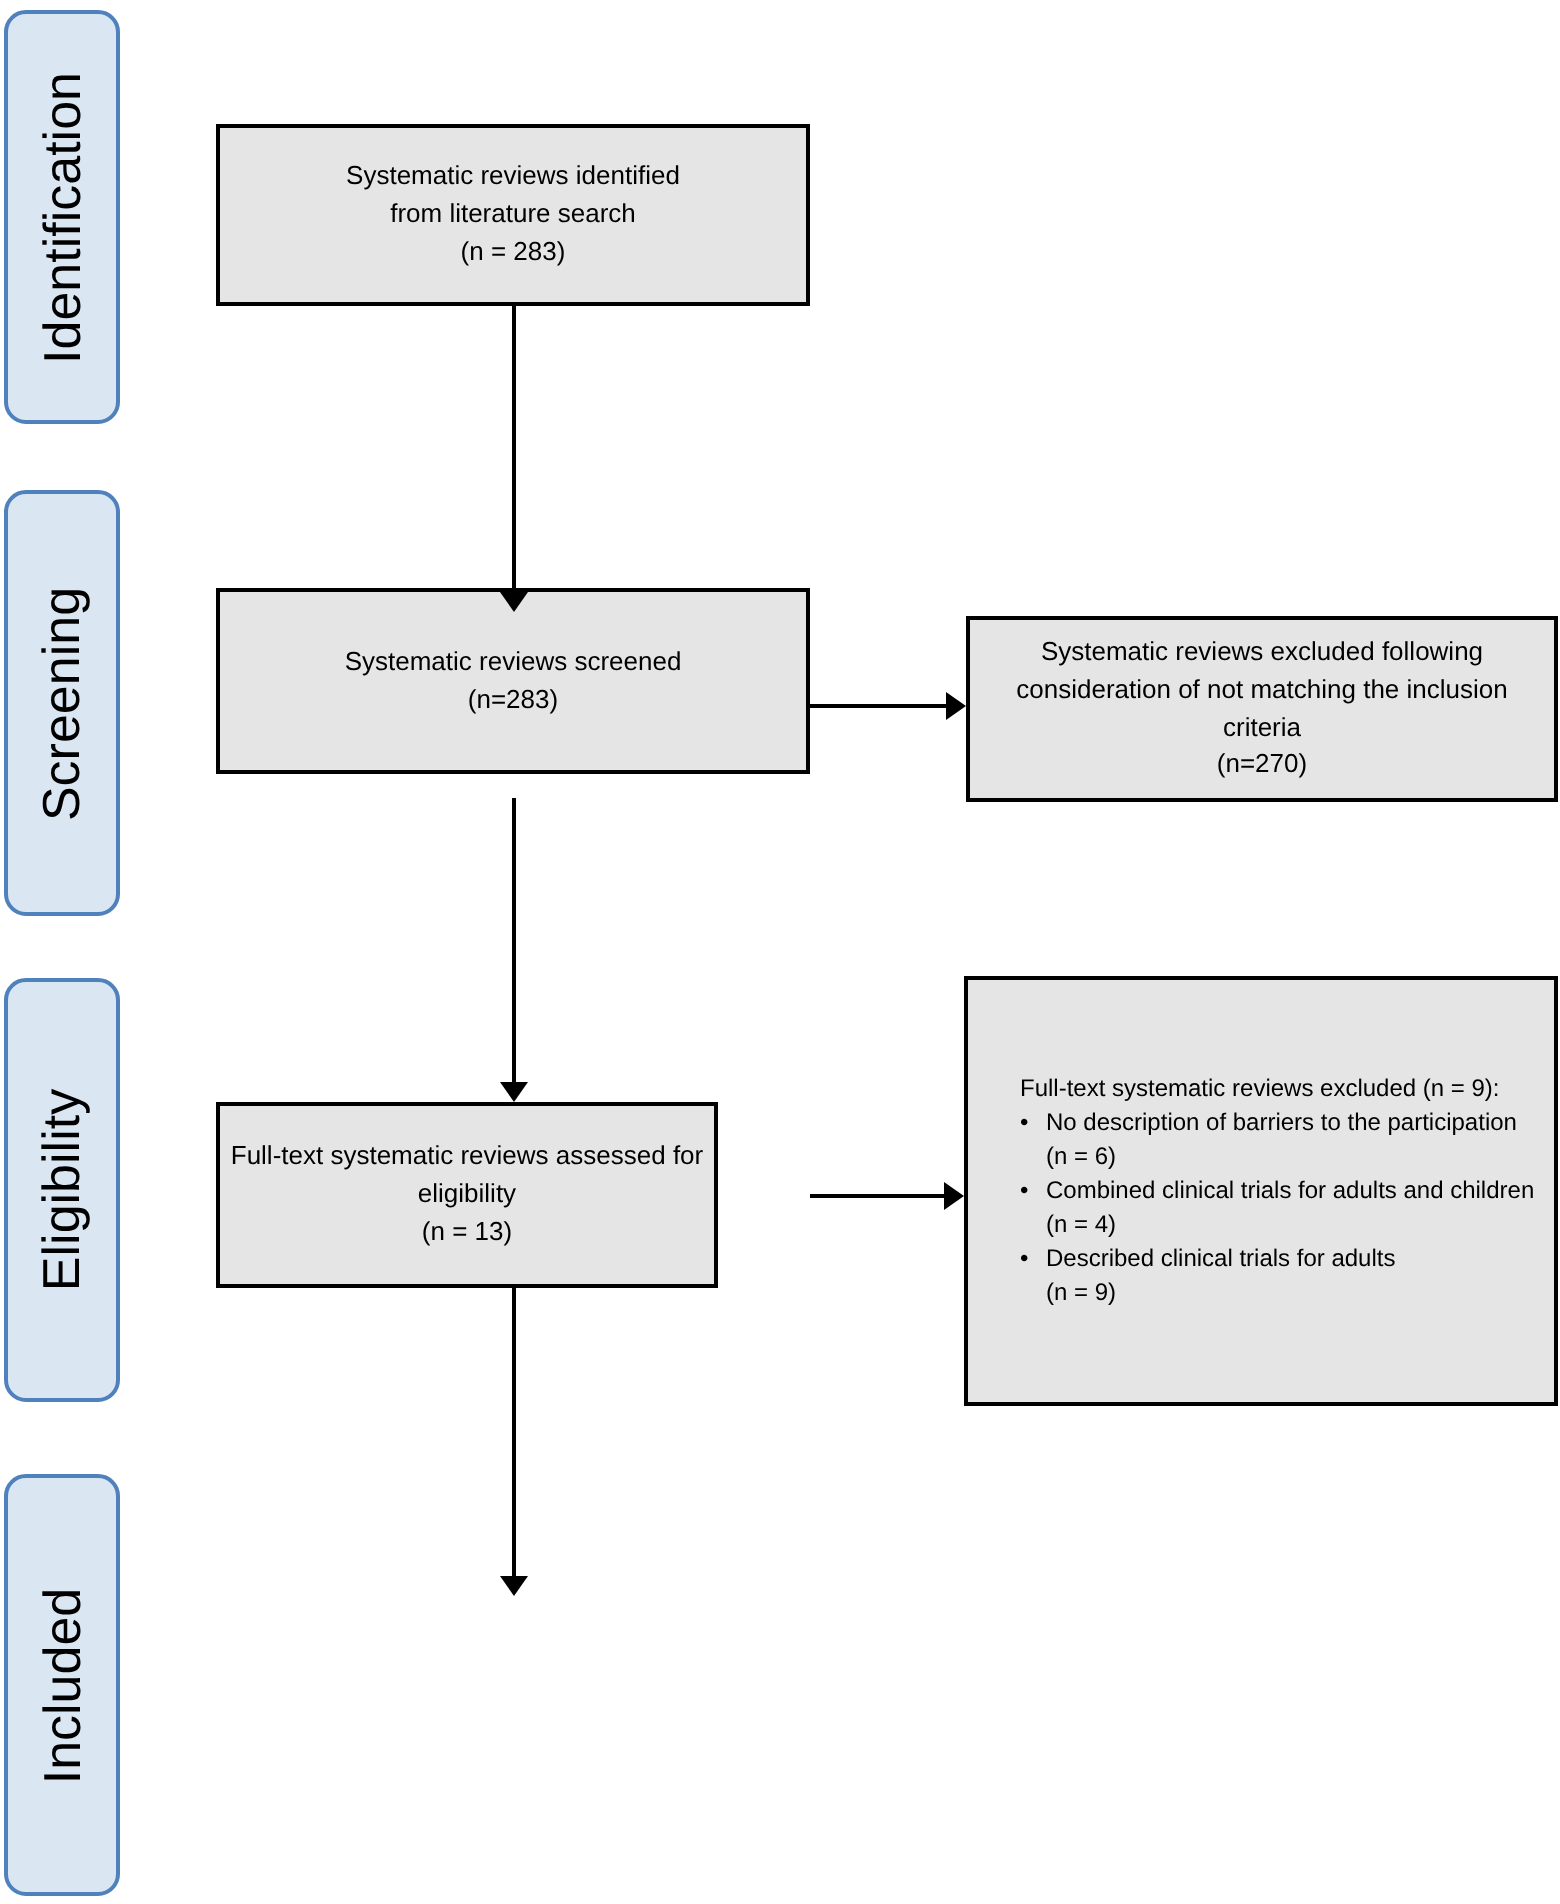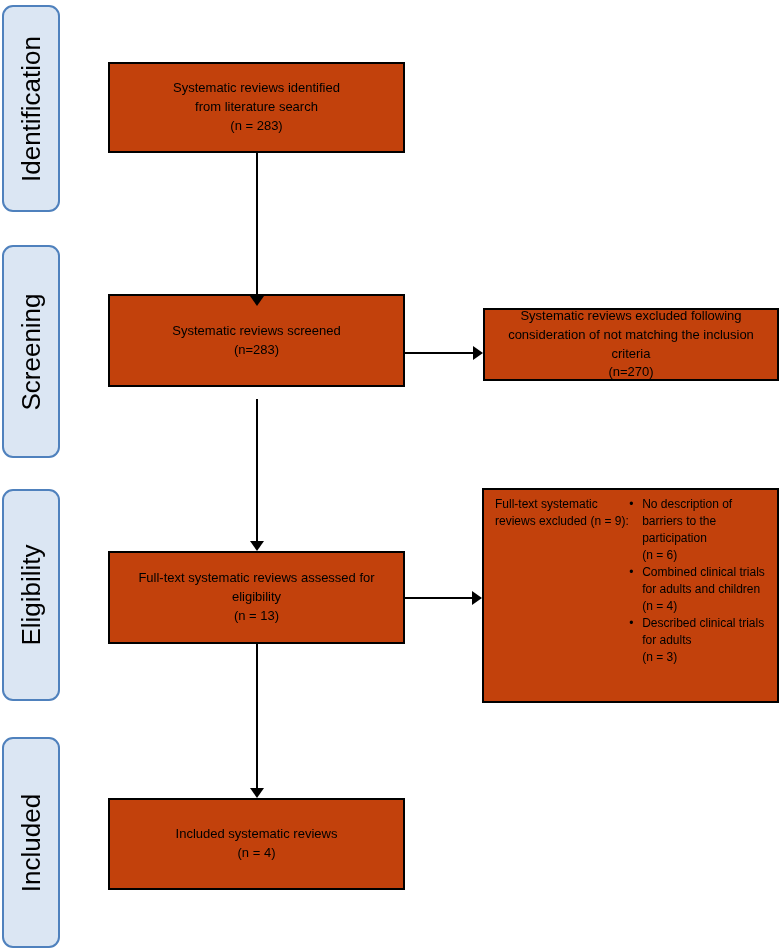--- a/index.html
+++ b/index.html
@@ -38,48 +38,48 @@
     color: #000000;
   }
   .stage-identification { top: 5px;   height: 207px; }
   .stage-screening      { top: 245px; height: 213px; }
   .stage-eligibility    { top: 489px; height: 212px; }
   .stage-included       { top: 737px; height: 211px; }
 
   
   .pbox {
     position: absolute;
-    background: #c2410c;
+    background: #e5e5e5;
     border: 2px solid #000000;
     box-sizing: border-box;
     display: flex;
     align-items: center;
     justify-content: center;
     text-align: center;
     font-size: 13px;
     line-height: 1.45;
   }
   .pbox .pbox-text { white-space: pre-line; }
 
   .box-identified  { left: 108px; top: 62px;  width: 297px; height: 91px; }
   .box-screened    { left: 108px; top: 294px; width: 297px; height: 93px; }
-  .box-eligibility { left: 108px; top: 551px; width: 297px; height: 93px; }
+  .box-eligibility { left: 108px; top: 551px; width: 251px; height: 93px; }
   .box-included    { left: 108px; top: 798px; width: 297px; height: 92px; }
 
-  .box-excluded-screening { left: 483px; top: 308px; width: 296px; height: 73px; }
+  .box-excluded-screening { left: 483px; top: 308px; width: 296px; height: 93px; }
 
   .box-excluded-fulltext {
     left: 482px; top: 488px; width: 297px; height: 215px;
-    flex-direction: row;
+    flex-direction: column;
     align-items: flex-start;
     justify-content: center;
     text-align: left;
     font-size: 12px;
     line-height: 1.42;
-    padding: 6px 4px 6px 11px;
+    padding: 6px 4px 6px 26px;
   }
   .excl-heading { white-space: pre-line; }
   .excl-list { margin: 0; padding: 0; list-style: none; }
   .excl-item { display: flex; }
   .excl-bullet { width: 13px; flex: 0 0 13px; }
   .excl-item-text { white-space: pre-line; }
 
   
   .arrow-line-v {
     position: absolute;
@@ -143,24 +143,20 @@
   </div>
   <div class="pbox box-screened">
     <div class="pbox-text">Systematic reviews screened
 (n=283)</div>
   </div>
   <div class="pbox box-eligibility">
     <div class="pbox-text">Full-text systematic reviews assessed for
 eligibility
 (n = 13)</div>
   </div>
-  <div class="pbox box-included">
-    <div class="pbox-text">Included systematic reviews
-(n = 4)</div>
-  </div>
 
   <div class="pbox box-excluded-screening">
     <div class="pbox-text">Systematic reviews excluded following
 consideration of not matching the inclusion
 criteria
 (n=270)</div>
   </div>
 
   <div class="pbox box-excluded-fulltext">
     <div class="excl-heading">Full-text systematic reviews excluded (n = 9):</div>
@@ -171,21 +167,21 @@
 (n = 6)</span>
       </li>
       <li class="excl-item">
         <span class="excl-bullet">•</span>
         <span class="excl-item-text">Combined clinical trials for adults and children
 (n = 4)</span>
       </li>
       <li class="excl-item">
         <span class="excl-bullet">•</span>
         <span class="excl-item-text">Described clinical trials for adults
-(n = 3)</span>
+(n = 9)</span>
       </li>
     </ul>
   </div>
 
   <div class="arrow-line-v v1-line"></div>
   <div class="arrow-head-down v1-head"></div>
 
   <div class="arrow-line-v v2-line"></div>
   <div class="arrow-head-down v2-head"></div>
 

